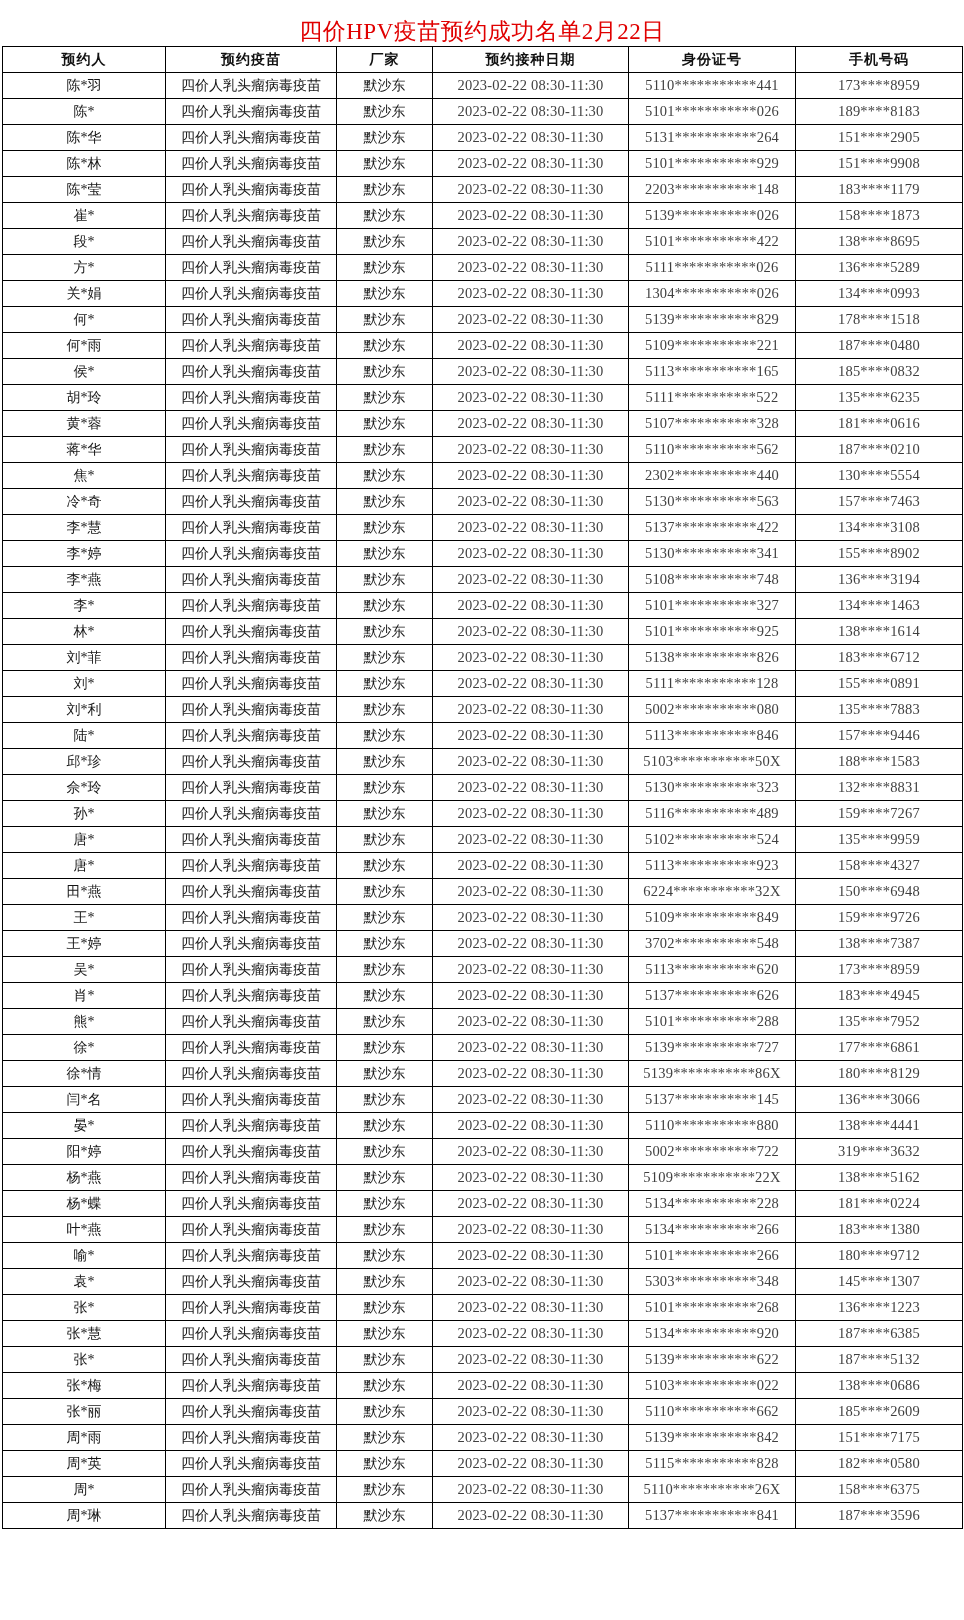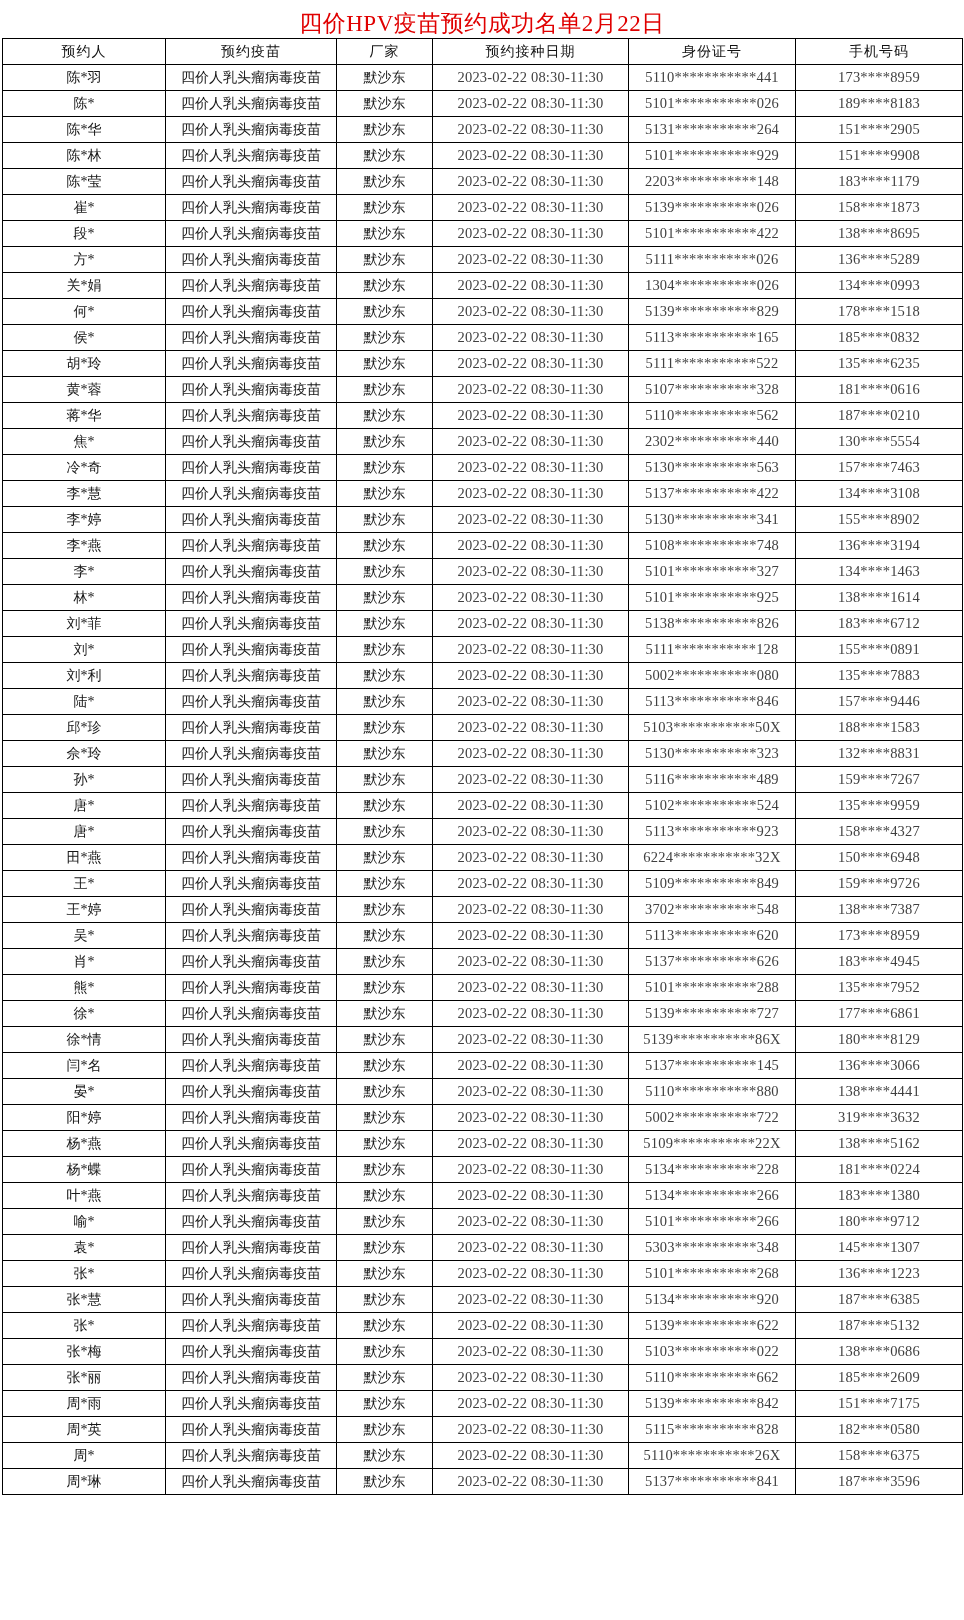--- a/index.html
+++ b/index.html
@@ -7,21 +7,21 @@
     padding: 0;
     background: #ffffff;
   }
   body {
     width: 964px;
     font-family: "Liberation Serif", "DejaVu Serif", serif;
     color: #141414;
   }
   .page {
     width: 960px;
-    margin: 8px 2px;
+    margin: 16px 2px;
   }
   .title {
     height: 30px;
     line-height: 31px;
     text-align: center;
     font-size: 23px;
     font-weight: 500;
     letter-spacing: 0.5px;
     white-space: nowrap;
   }
@@ -41,21 +41,21 @@
     text-align: center;
     vertical-align: middle;
     padding: 0;
     height: 25px;
     overflow: hidden;
     white-space: nowrap;
     font-size: 14px;
     line-height: 25px;
   }
   th {
-    font-weight: normal;
+    font-weight: bold;
     letter-spacing: 1px;
     color: #111111;
     text-align: center;
   }
   td.c0, td.c1, td.c2 { color: #161616; }
   td.c3, td.c4, td.c5 {
     color: #3f3f3f;
     font-size: 14.5px;
     letter-spacing: 0.2px;
   }
@@ -159,20 +159,28 @@
         </tr>
         <tr>
           <td class="c0">何*</td>
           <td class="c1">四价人乳头瘤病毒疫苗</td>
           <td class="c2">默沙东</td>
           <td class="c3">2023-02-22 08:30-11:30</td>
           <td class="c4">5139***********829</td>
           <td class="c5">178****1518</td>
         </tr>
         <tr>
+          <td class="c0">何*雨</td>
+          <td class="c1">四价人乳头瘤病毒疫苗</td>
+          <td class="c2">默沙东</td>
+          <td class="c3">2023-02-22 08:30-11:30</td>
+          <td class="c4">5109***********221</td>
+          <td class="c5">187****0480</td>
+        </tr>
+        <tr>
           <td class="c0">侯*</td>
           <td class="c1">四价人乳头瘤病毒疫苗</td>
           <td class="c2">默沙东</td>
           <td class="c3">2023-02-22 08:30-11:30</td>
           <td class="c4">5113***********165</td>
           <td class="c5">185****0832</td>
         </tr>
         <tr>
           <td class="c0">胡*玲</td>
           <td class="c1">四价人乳头瘤病毒疫苗</td>

